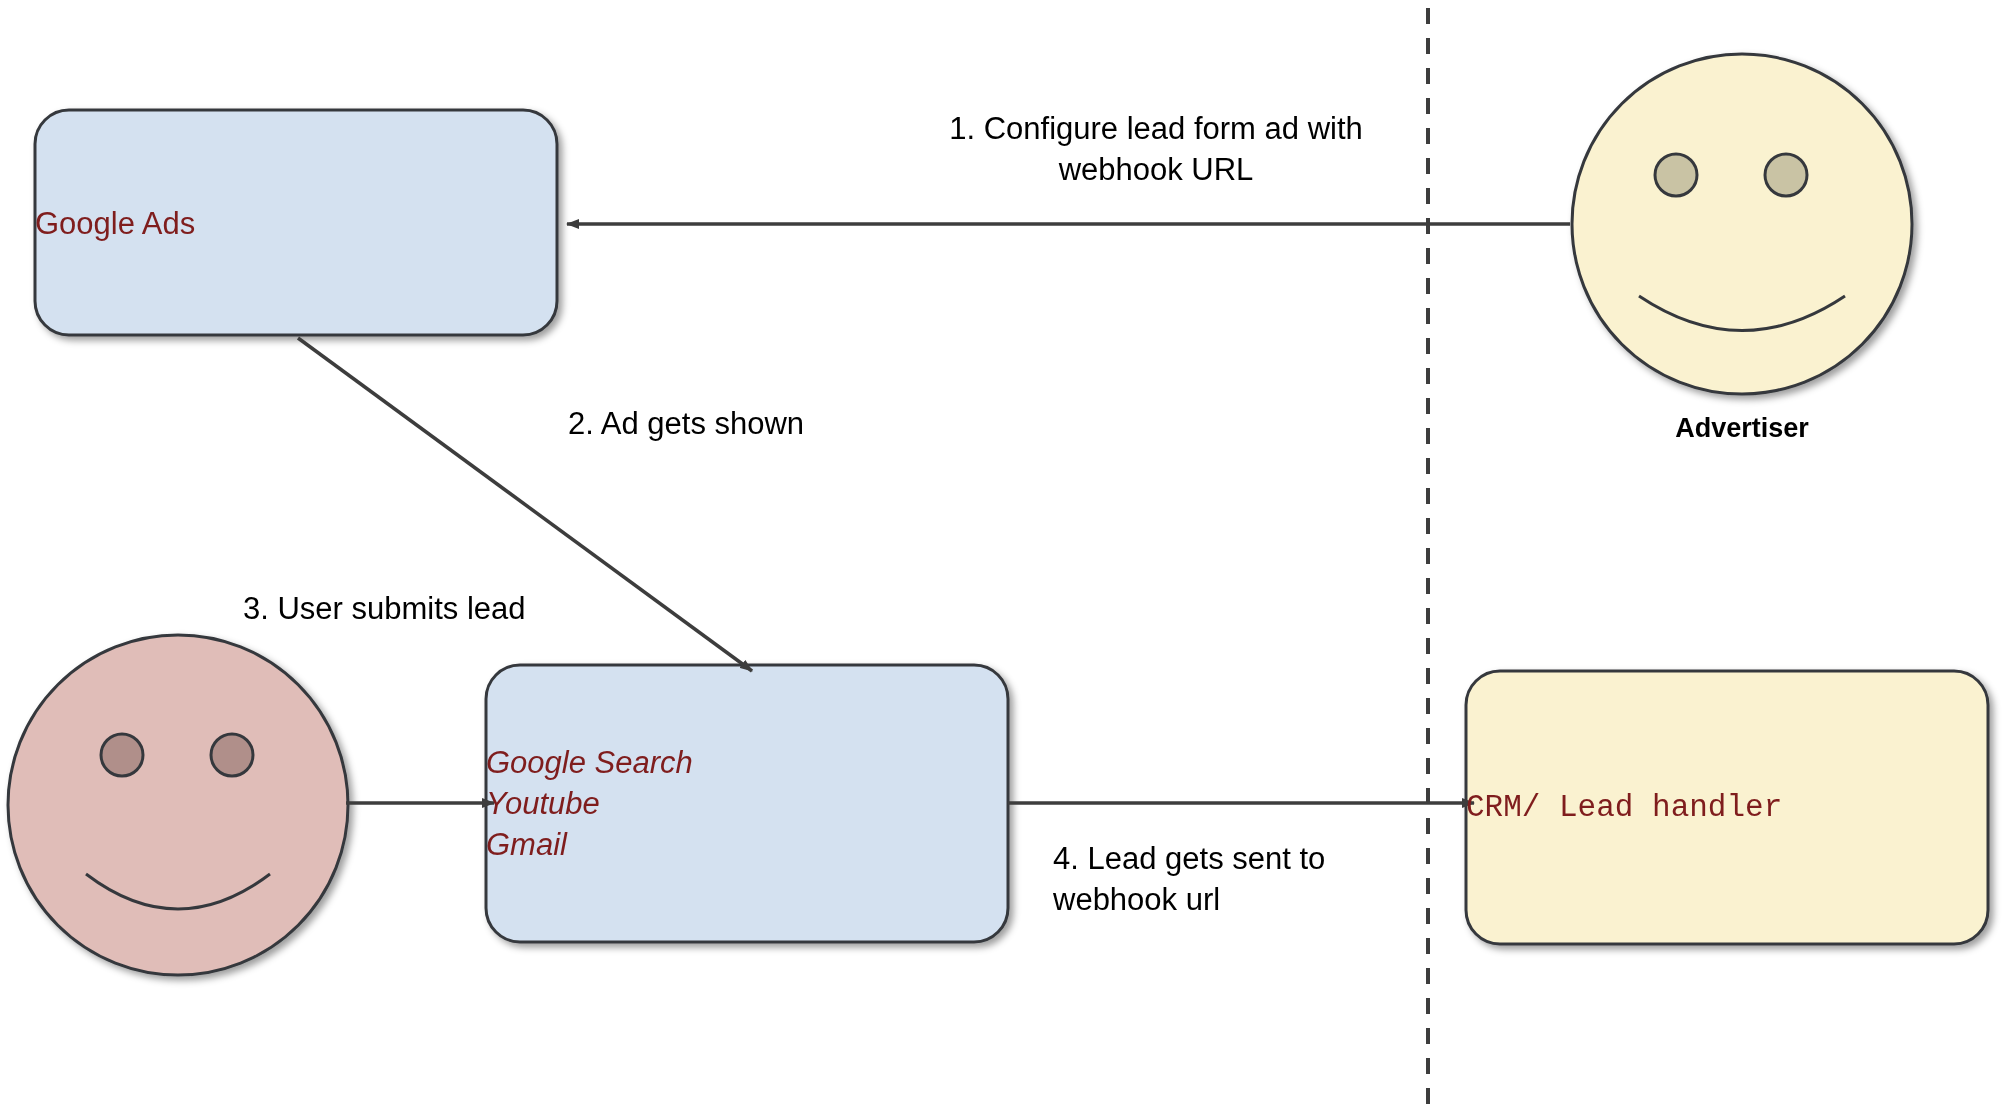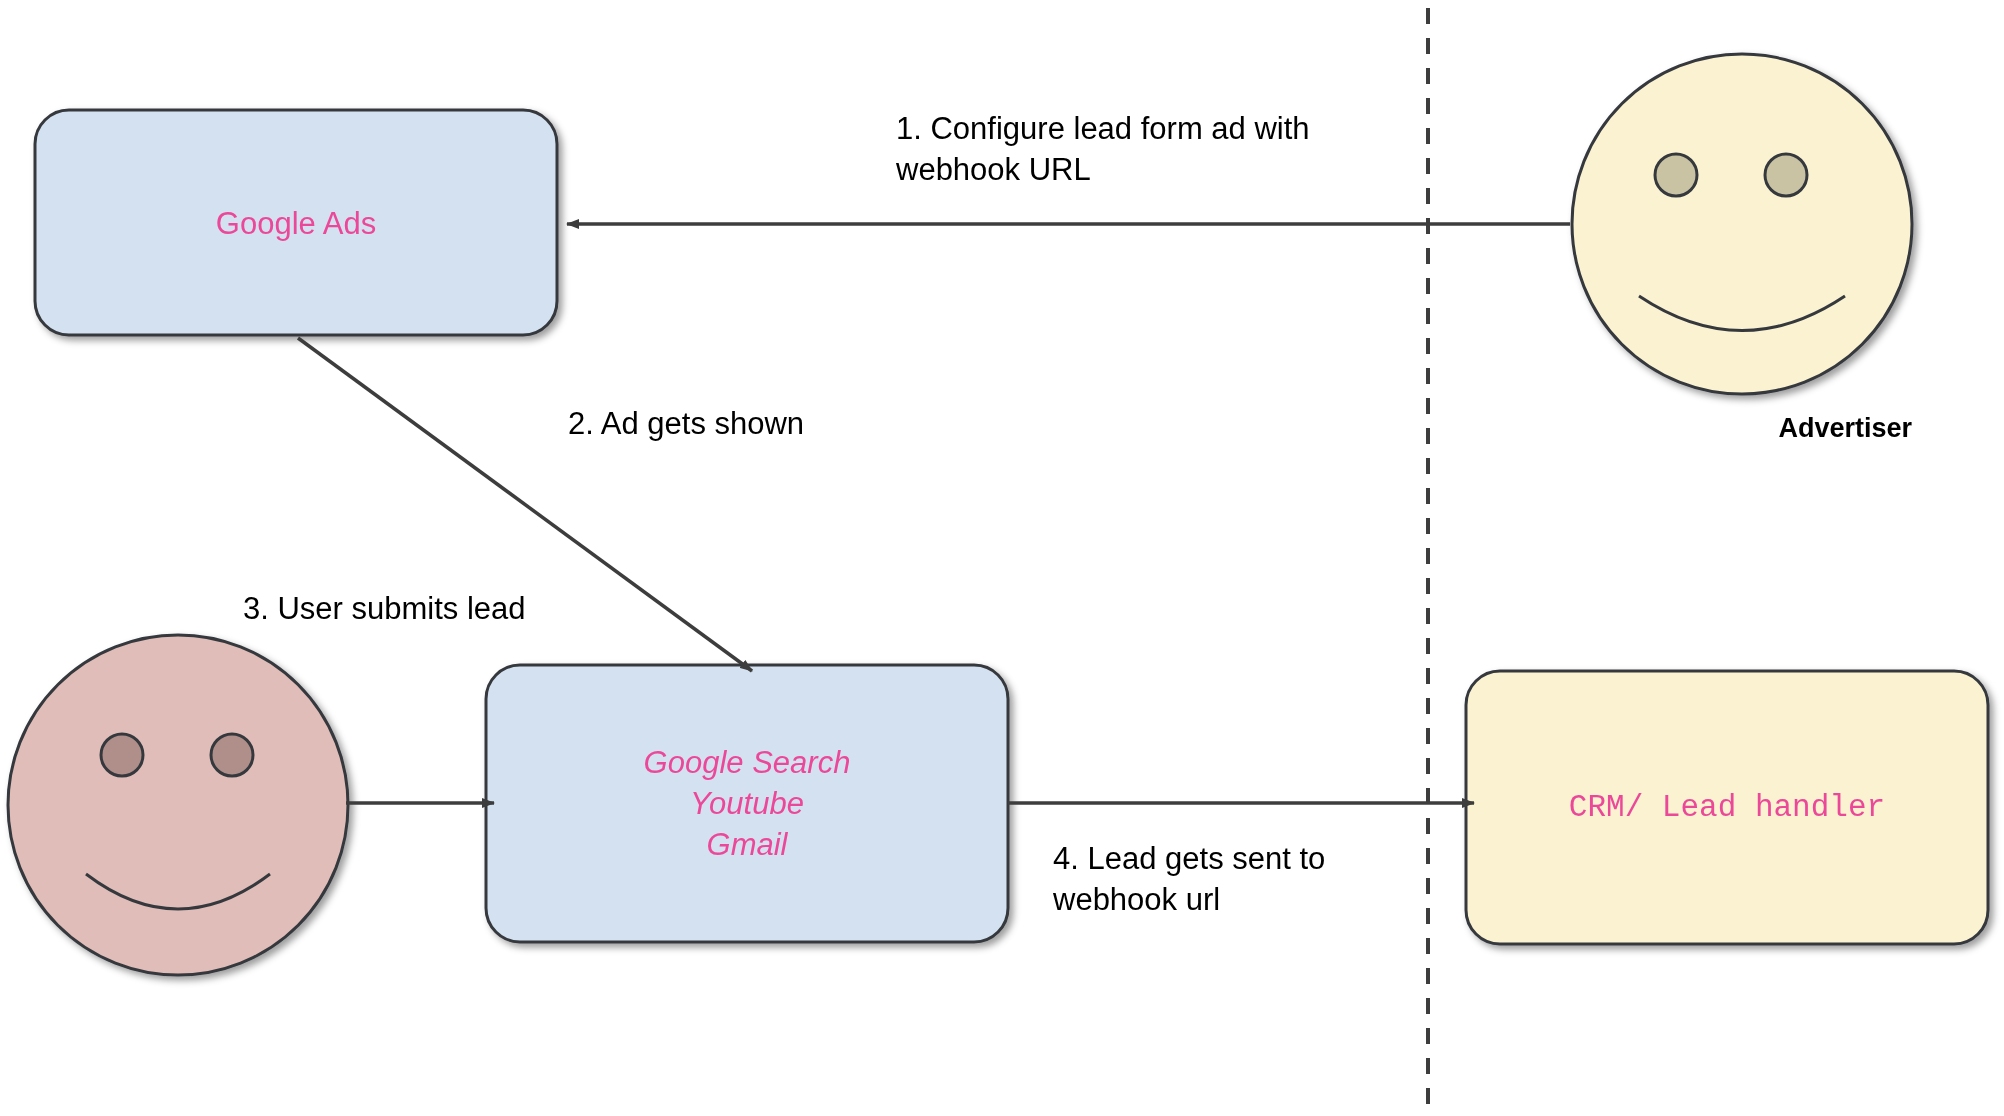--- a/index.html
+++ b/index.html
@@ -19,24 +19,23 @@
   }
   #vector-layer {
     position: absolute;
     left: 0;
     top: 0;
     width: 2004px;
     height: 1116px;
   }
   .node-label {
     position: absolute;
-    color: #ec4899;
+    color: #7f1d1d;
     font-size: 31px;
     line-height: 41px;
-    text-align: center;
     white-space: pre-line;
     pointer-events: none;
   }
   .edge-label {
     position: absolute;
     color: #000000;
     font-size: 31px;
     line-height: 41px;
     white-space: pre-line;
   }
@@ -96,24 +95,24 @@
   </svg>
 
   <div class="node-label" style="left:35px; top:203px; width:522px;">Google Ads</div>
 
   <div class="node-label" style="left:486px; top:742px; width:522px;font-style:italic;">Google Search
 Youtube
 Gmail</div>
 
   <div class="node-label" style="left:1466px; top:787px; width:522px;font-family:Liberation Mono, monospace;">CRM/ Lead handler</div>
 
-  <div class="actor-caption" style="left:1572px; top:413px;text-align:right;">Advertiser</div>
+  <div class="actor-caption" style="left:1572px; top:413px;">Advertiser</div>
 
 
-  <div class="edge-label" style="left:896px; top:108px; width:520px;">1.  Configure lead form ad with
+  <div class="edge-label" style="left:896px; top:108px; width:520px;text-align:center;">1.  Configure lead form ad with
      webhook URL</div>
 
   <div class="edge-label" style="left:568px; top:403px; width:340px;">2.  Ad gets shown</div>
 
   <div class="edge-label" style="left:243px; top:588px; width:340px;">3.  User submits lead</div>
 
   <div class="edge-label" style="left:1044px; top:838px; width:360px;margin-left:9px;">4.  Lead gets sent to
      webhook url</div>
 
 </div>

